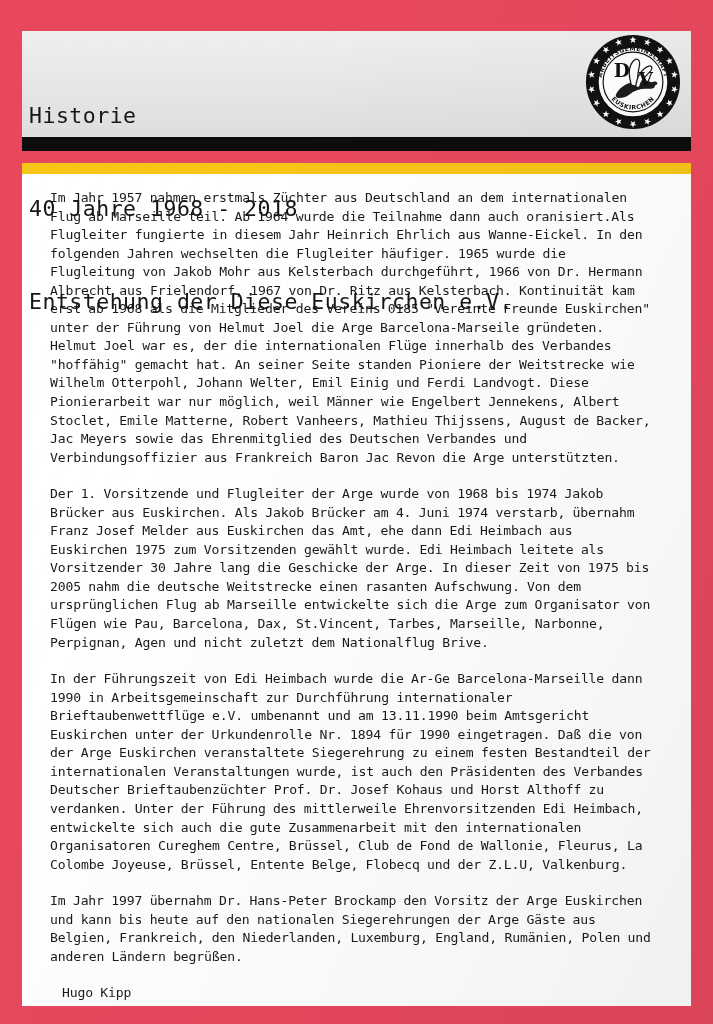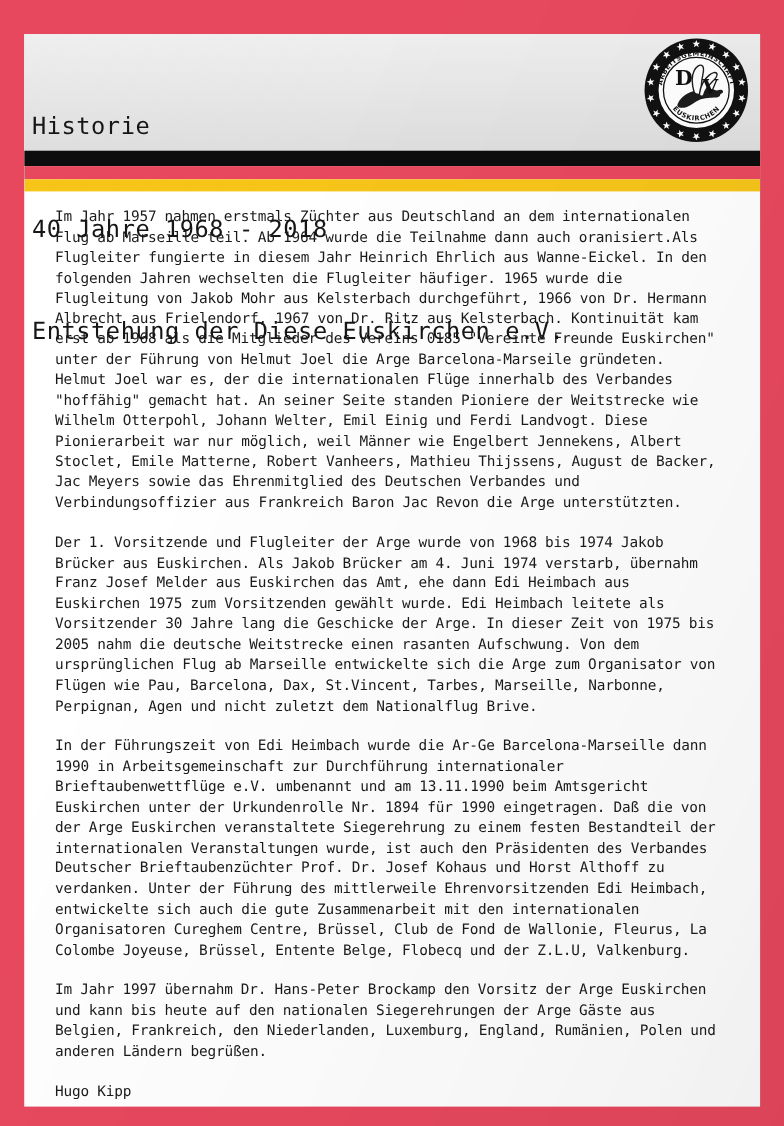--- a/index.html
+++ b/index.html
@@ -89,20 +89,21 @@
     font-size: 13.1px;
     line-height: 18.55px;
     letter-spacing: -0.15px;
     margin: 0 0 18px 0;
     white-space: pre-wrap;
     word-spacing: -0.3px;
   }
   .para.signature {
     margin-top: 4px;
     margin-bottom: 0;
+    margin-left: 12px;
   }
 </style>
 </head>
 <body>
 
 <div id="page">
 
   <div id="sheet">
 
     <div id="header-band">

